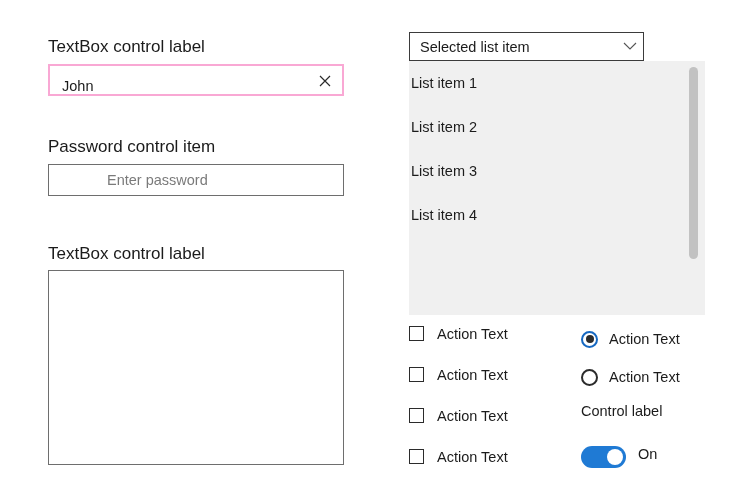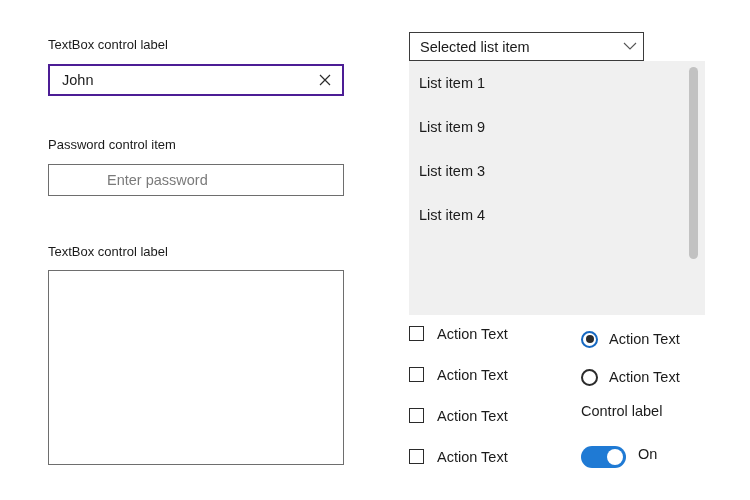--- a/index.html
+++ b/index.html
@@ -16,21 +16,21 @@
     position: relative;
   }
 
   .canvas {
     position: absolute;
     inset: 0;
   }
 
   
   .field-label {
-    font-size: 13px;
+    font-size: 17px;
     color: #1b1b1b;
     line-height: 1;
     white-space: nowrap;
   }
 
   
   .left-col {
     position: absolute;
     left: 48px;
     top: 38px;
@@ -39,24 +39,24 @@
 
   .label-textbox1 { position: absolute; left: 0; top: 0; }
 
   .textbox-focused {
     position: absolute;
     left: 0;
     top: 26px;
     width: 296px;
     height: 32px;
     box-sizing: border-box;
-    border: 2px solid #4c1d95;
-    background: #ffffff;
-    display: flex;
-    align-items: center;
+    border: 2px solid #f9a8d4;
+    background: #ffffff;
+    display: flex;
+    align-items: flex-end;
   }
   .textbox-focused .value {
     font-size: 14.5px;
     color: #1b1b1b;
     padding-left: 12px;
     flex: 1;
   }
   .clear-btn {
     width: 26px;
     height: 26px;
@@ -144,21 +144,21 @@
     top: 29px;
     width: 296px;
     height: 254px;
     background: #f0f0f0;
     overflow: hidden;
   }
   .list-item {
     height: 44px;
     display: flex;
     align-items: center;
-    padding-left: 10px;
+    padding-left: 2px;
     font-size: 14.5px;
     color: #1b1b1b;
     cursor: pointer;
     box-sizing: border-box;
   }
   .scroll-track {
     position: absolute;
     right: 7px;
     top: 0;
     width: 9px;
@@ -318,21 +318,21 @@
       <span class="sel-text">Selected list item</span>
       <span class="chev">
         <svg width="14" height="9" viewBox="0 0 14 9" aria-hidden="true">
           <path d="M1 1 L7 7 L13 1" stroke="#555" stroke-width="1.1" fill="none"></path>
         </svg>
       </span>
     </div>
 
     <div class="listbox">
       <div class="list-item">List item 1</div>
-      <div class="list-item">List item 9</div>
+      <div class="list-item">List item 2</div>
       <div class="list-item">List item 3</div>
       <div class="list-item">List item 4</div>
       <div class="scroll-track"></div>
       <div class="scroll-thumb"></div>
     </div>
   </div>
 
   <div class="checkbox-group">
     <div class="check-row">
       <span class="check-box"></span>

